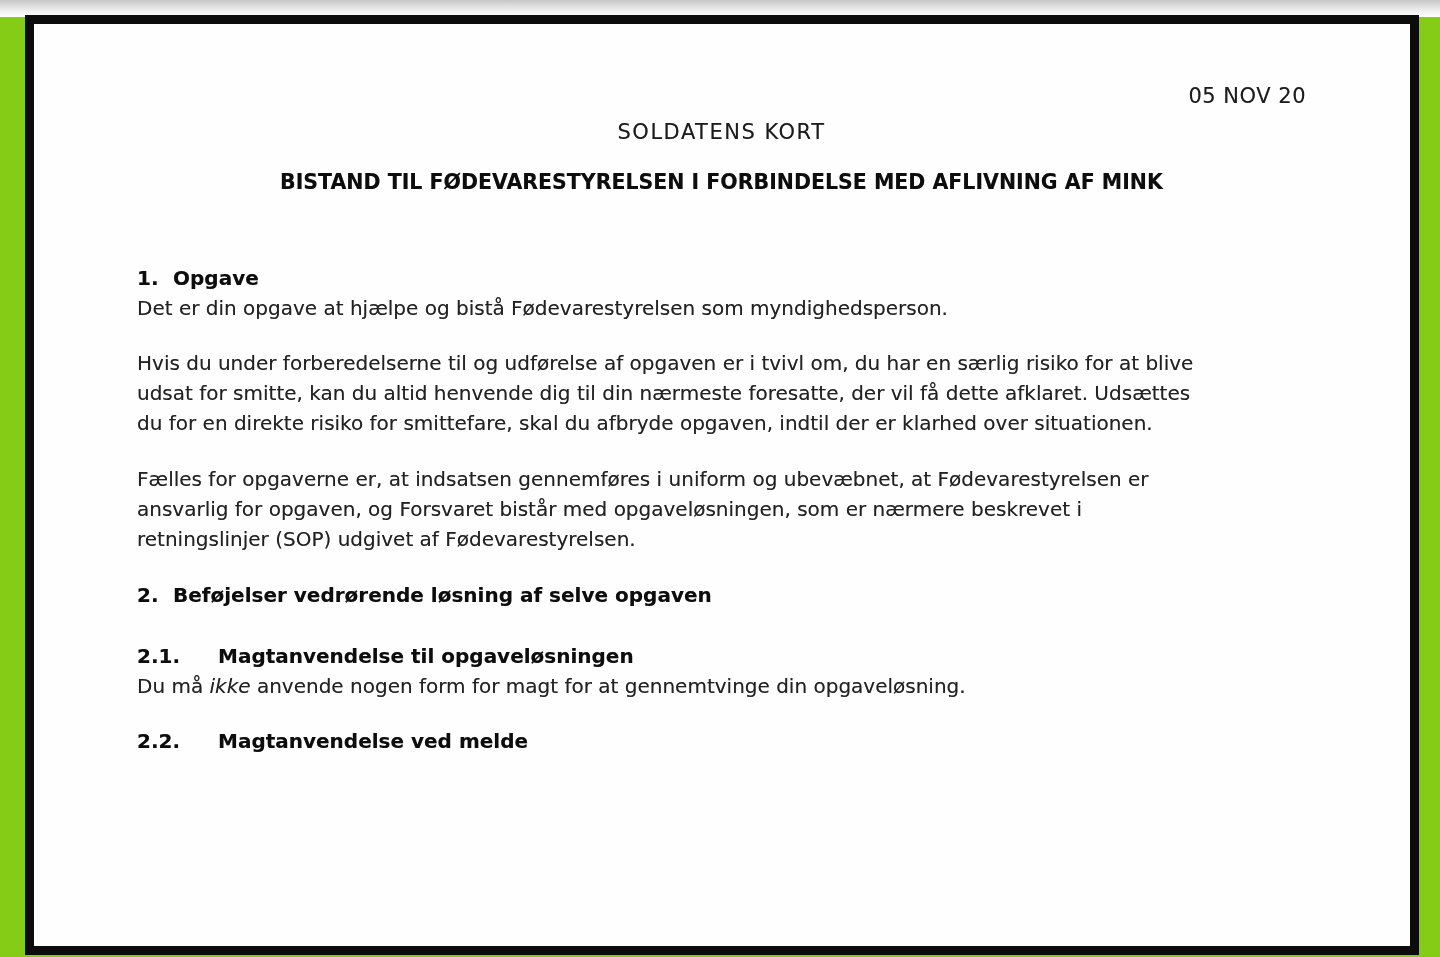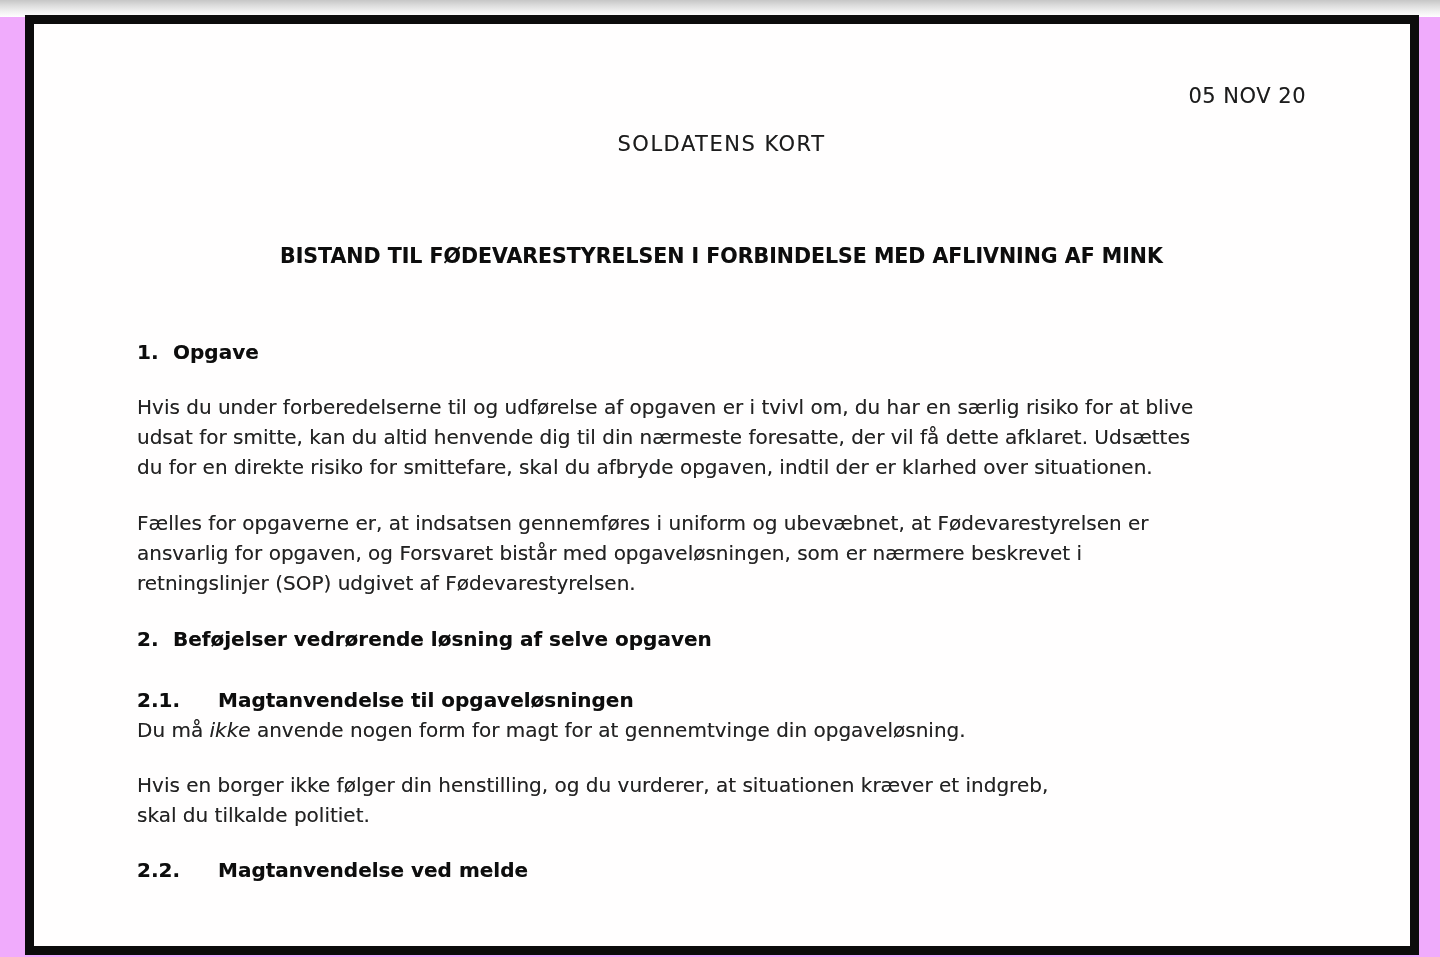--- a/index.html
+++ b/index.html
@@ -5,21 +5,21 @@
   html, body {
     margin: 0;
     padding: 0;
     background: #ffffff;
   }
   .screen {
     position: relative;
     width: 1440px;
     height: 957px;
     overflow: hidden;
-    background: #f0abfc;
+    background: #84cc16;
     font-family: "DejaVu Sans", "Liberation Sans", sans-serif;
   }
   .top-shade {
     position: absolute;
     left: 0; top: 0;
     width: 100%;
     height: 17px;
     background: linear-gradient(to bottom, #c6c6c6 0%, #dedede 35%, #f2f2f2 70%, #ffffff 100%);
   }
   .page-frame {
@@ -47,29 +47,29 @@
     font-size: 21px;
     line-height: 24px;
     letter-spacing: 0.5px;
     color: #1c1c1c;
   }
   .doc-type-row {
     text-align: center;
     font-size: 21px;
     line-height: 24px;
     letter-spacing: 1.5px;
-    margin-top: 24px;
+    margin-top: 12px;
     color: #1c1c1c;
   }
   .main-heading {
     text-align: center;
     font-weight: bold;
     font-size: 20.5px;
     line-height: 24px;
-    margin-top: 88px;
+    margin-top: 26px;
     color: #0d0d0d;
   }
   .sec-heading {
     display: flex;
     font-weight: bold;
     line-height: 30px;
     color: #0d0d0d;
   }
   .sec-heading .num-main {
     flex: 0 0 36px;
@@ -102,20 +102,21 @@
 
       <div class="doc-type-row">SOLDATENS KORT</div>
 
       <div class="main-heading">BISTAND TIL FØDEVARESTYRELSEN I FORBINDELSE MED AFLIVNING AF MINK</div>
 
       <div class="sec-heading mt-69">
         <span class="num-main">1.</span>
         <span>Opgave</span>
       </div>
 
+      <p class="body-par">Det er din opgave at hjælpe og bistå Fødevarestyrelsen som myndighedsperson.</p>
 
       <p class="body-par mt-25">Hvis du under forberedelserne til og udførelse af opgaven er i tvivl om, du har en særlig risiko for at blive
 udsat for smitte, kan du altid henvende dig til din nærmeste foresatte, der vil få dette afklaret. Udsættes
 du for en direkte risiko for smittefare, skal du afbryde opgaven, indtil der er klarhed over situationen.</p>
 
       <p class="body-par mt-26">Fælles for opgaverne er, at indsatsen gennemføres i uniform og ubevæbnet, at Fødevarestyrelsen er
 ansvarlig for opgaven, og Forsvaret bistår med opgaveløsningen, som er nærmere beskrevet i
 retningslinjer (SOP) udgivet af Fødevarestyrelsen.</p>
 
       <div class="sec-heading mt-26">
@@ -123,22 +124,20 @@
         <span>Beføjelser vedrørende løsning af selve opgaven</span>
       </div>
 
       <div class="sec-heading mt-31">
         <span class="num-sub">2.1.</span>
         <span>Magtanvendelse til opgaveløsningen</span>
       </div>
 
       <p class="body-par"><span>Du må </span><span class="em">ikke</span><span> anvende nogen form for magt for at gennemtvinge din opgaveløsning.</span></p>
 
-      <p class="body-par mt-25">Hvis en borger ikke følger din henstilling, og du vurderer, at situationen kræver et indgreb,
-skal du tilkalde politiet.</p>
 
       <div class="sec-heading mt-25">
         <span class="num-sub">2.2.</span>
         <span>Magtanvendelse ved melde</span>
       </div>
 
 
     </div>
   </div>
 </div>

